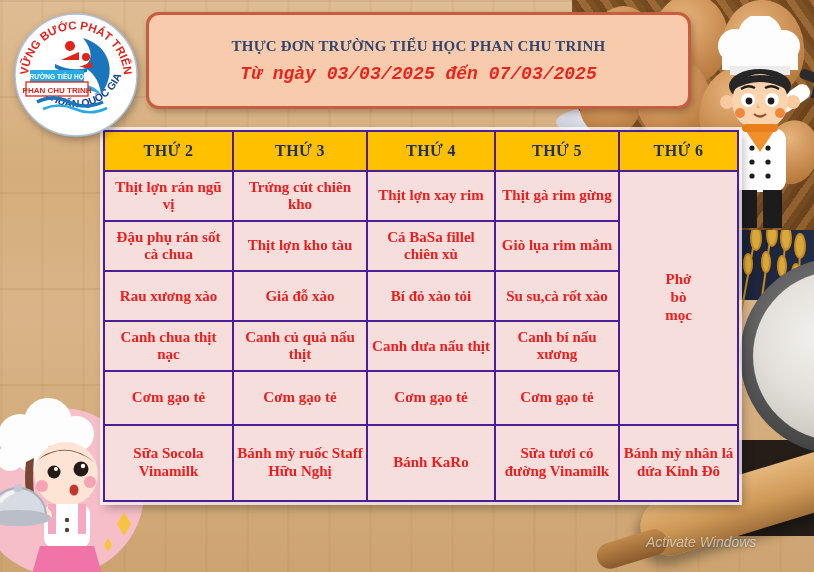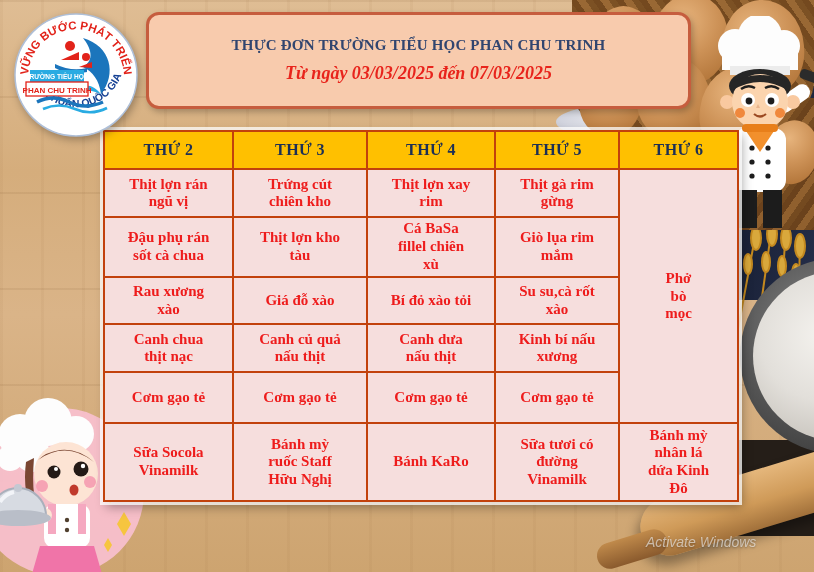--- a/index.html
+++ b/index.html
@@ -51,26 +51,26 @@
   .watermark{position:absolute;left:646px;top:534px;z-index:12;font-family:"Liberation Sans",sans-serif;
     font-size:14px;color:rgba(240,240,240,.62);text-shadow:0 1px 2px rgba(0,0,0,.25);font-style:italic;}
   
   .logo{position:absolute;left:13px;top:12px;width:126px;height:126px;z-index:11;filter:drop-shadow(2px 3px 4px rgba(0,0,0,.3));}
   
   .title-box{position:absolute;left:146px;top:12px;width:539px;height:91px;z-index:10;
     background:#f8cbad;border:3px solid #c65d3e;border-radius:13px;
     display:flex;flex-direction:column;align-items:center;justify-content:center;gap:9px;
     box-shadow:2px 3px 6px rgba(0,0,0,.25);}
   .title-box .title{color:#31456f;font-weight:bold;font-size:15px;letter-spacing:.2px;white-space:nowrap;}
-  .title-box .subtitle{color:#e8241c;font-weight:bold;font-style:italic;font-size:18px;white-space:nowrap;}
+  .title-box .subtitle{color:#e8241c;font-weight:bold;font-style:italic;font-size:18px;white-space:nowrap;font-family:Liberation Mono, monospace;}
   
   .menu-wrap{position:absolute;left:103px;top:130px;z-index:10;
     box-shadow:0 0 0 3px rgba(255,255,255,.75), 3px 5px 10px rgba(0,0,0,.35);}
   table.menu{border-collapse:collapse;width:634px;height:372px;table-layout:fixed;background:#f6dedd;}
-  table.menu td,table.menu th{border:2px solid #c2410c;text-align:center;vertical-align:middle;padding:1px 21px;}
+  table.menu td,table.menu th{border:2px solid #4c1d95;text-align:center;vertical-align:middle;padding:1px 3px;}
   table.menu th{background:#ffc000;color:#1c2f55;font-size:16px;font-weight:bold;letter-spacing:.4px;}
   table.menu td{color:#ee1c1c;font-size:15px;font-weight:bold;line-height:1.18;}
   td.friday-special{font-size:29px;line-height:1.55;}
   td.friday-special span{display:block;}
   tr.hdr{height:37px;} tr.r1,tr.r2,tr.r3,tr.r4{height:46px;} tr.r5{height:49px;} tr.r6{height:70px;}
 </style>
 </head>
 <body>
 
 <div class="stage">
@@ -269,21 +269,21 @@
       <tr class="r3">
         <td>Rau xương xào</td>
         <td>Giá đỗ xào</td>
         <td>Bí đỏ xào tỏi</td>
         <td>Su su,cà rốt xào</td>
       </tr>
       <tr class="r4">
         <td>Canh chua thịt nạc</td>
         <td>Canh củ quả nấu thịt</td>
         <td>Canh dưa nấu thịt</td>
-        <td>Kinh bí nấu xương</td>
+        <td>Canh bí nấu xương</td>
       </tr>
       <tr class="r5">
         <td>Cơm gạo tẻ</td>
         <td>Cơm gạo tẻ</td>
         <td>Cơm gạo tẻ</td>
         <td>Cơm gạo tẻ</td>
       </tr>
       <tr class="r6">
         <td>Sữa Socola Vinamilk</td>
         <td>Bánh mỳ ruốc Staff Hữu Nghị</td>

